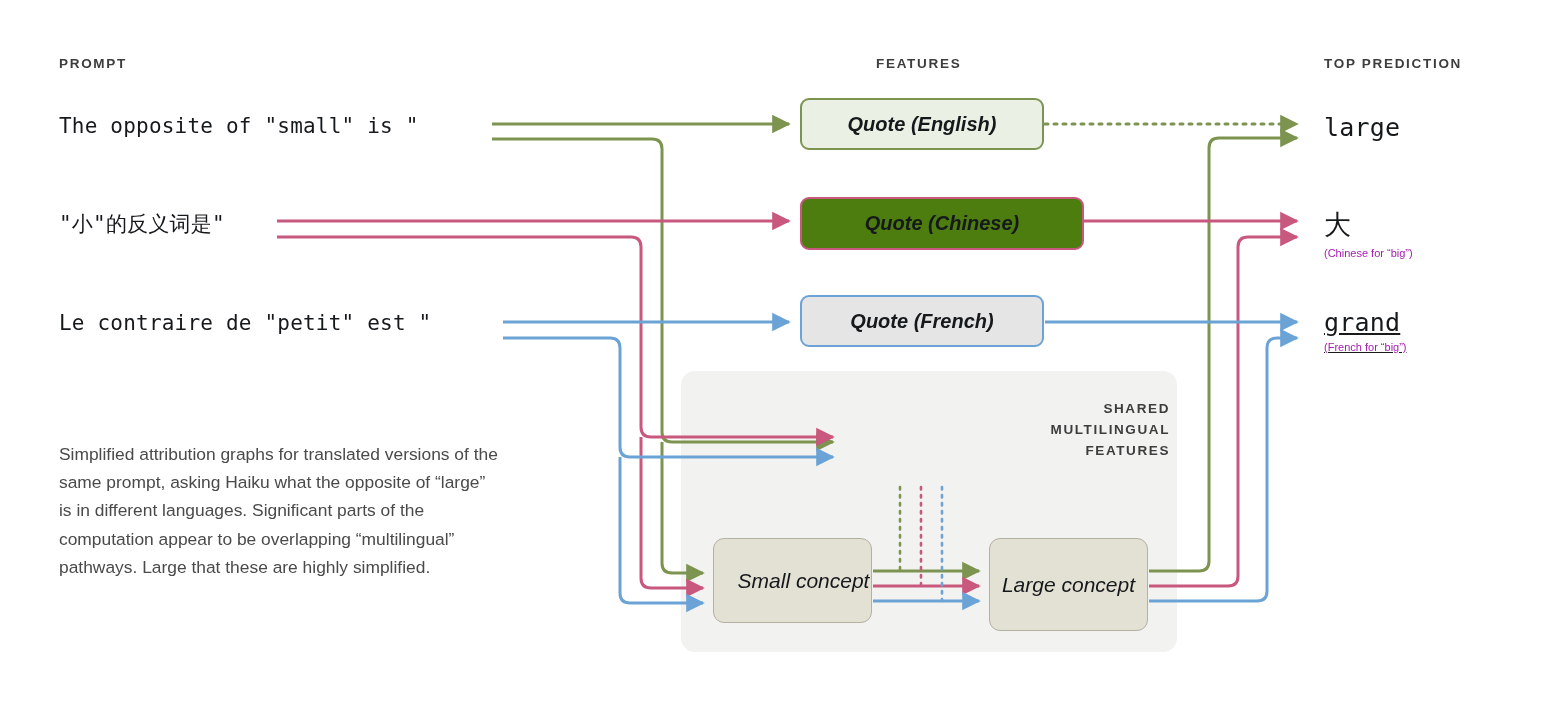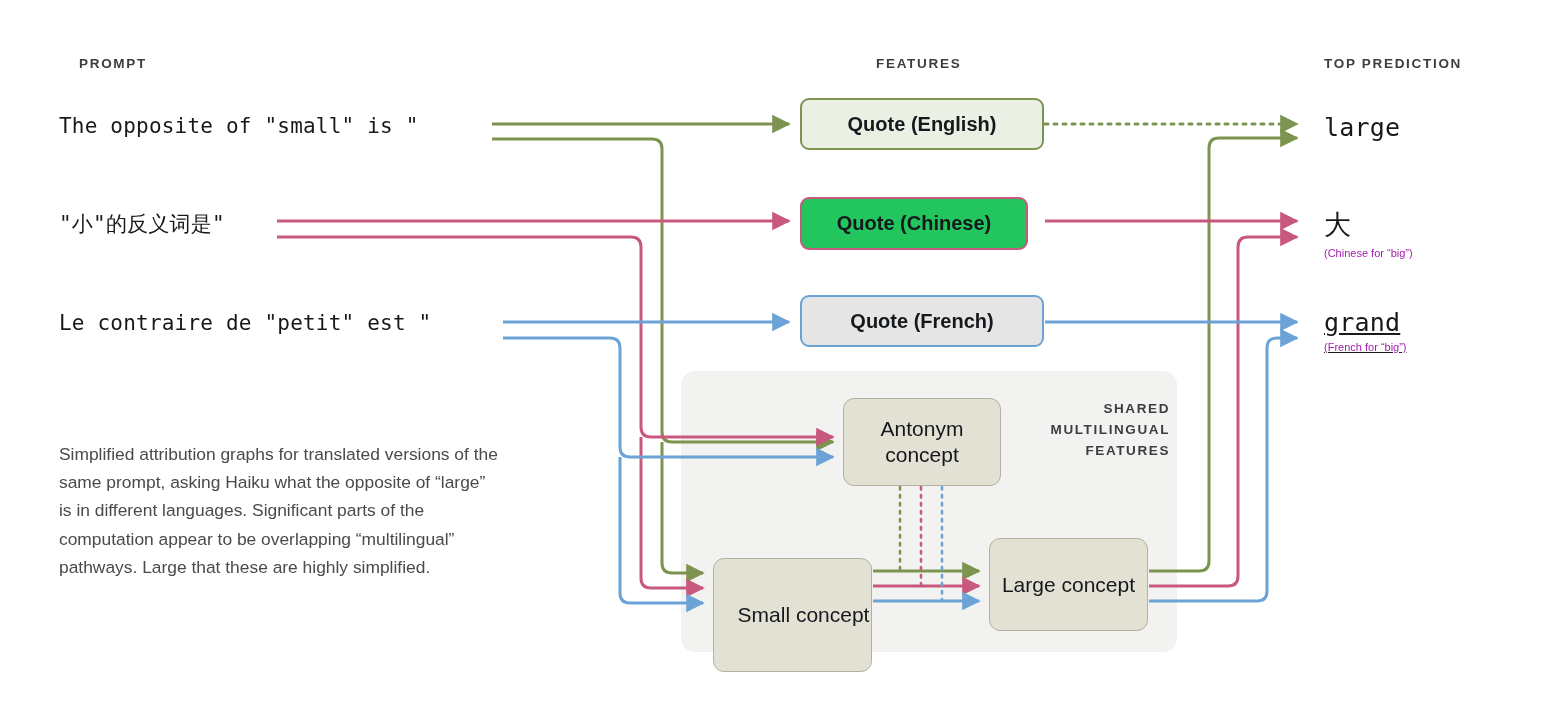--- a/index.html
+++ b/index.html
@@ -31,21 +31,21 @@
 
   
   .col-header {
     position: absolute;
     font-size: 13.5px;
     font-weight: 700;
     letter-spacing: 1.7px;
     color: #3d3d3d;
     white-space: nowrap;
   }
-  #hdr-prompt   { left: 59px;  top: 56px; margin-left: 20px; }
+  #hdr-prompt   { left: 59px;  top: 56px; }
   #hdr-features { left: 876px; top: 56px; }
   #hdr-pred     { left: 1324px; top: 56px; }
 
   
   .prompt-text {
     position: absolute;
     font-family: "DejaVu Sans Mono", "Liberation Mono", monospace;
     font-size: 21px;
     color: #16191c;
     white-space: nowrap;
@@ -73,43 +73,44 @@
     box-sizing: border-box;
     display: flex;
     align-items: center;
     justify-content: center;
     text-align: center;
     border-radius: 9px;
     font-size: 20px;
     font-weight: 600;
     color: #16191c;
     line-height: 1.22;
+    font-style: italic;
   }
   .quote-node { border-width: 2px; border-style: solid; }
   #node-quote-en {
     left: 800px; top: 98px; width: 244px; height: 52px;
     background: #eaf0e4; border-color: #7d9450;
   }
   #node-quote-zh {
-    left: 800px; top: 197px; width: 228px; height: 53px;
-    background: #22c55e; border-color: #c9587f;
+    left: 800px; top: 197px; width: 284px; height: 53px;
+    background: #4d7c0f; border-color: #c9587f;
   }
   #node-quote-fr {
     left: 800px; top: 295px; width: 244px; height: 52px;
     background: #e5e5e5; border-color: #6ba3d6;
   }
   .concept-node {
     background: #e3e0d4;
     border: 1.6px solid #b4b0a2;
     border-radius: 11px;
     font-weight: 500;
     font-size: 21px;
   }
   #node-antonym { left: 843px; top: 398px; width: 158px; height: 88px; }
-  #node-small   { left: 713px; top: 558px; width: 159px; height: 114px; padding-left: 22px; }
+  #node-small   { left: 713px; top: 538px; width: 159px; height: 85px; padding-left: 22px; }
   #node-large   { left: 989px; top: 538px; width: 159px; height: 93px; }
 
   
   #shared-panel {
     position: absolute;
     left: 681px; top: 371px;
     width: 496px; height: 281px;
     background: #f2f2f0;
     border-radius: 14px;
   }
@@ -219,21 +220,20 @@
   <div class="prompt-text" id="prompt-en">The opposite of "small" is "</div>
   <div class="prompt-text" id="prompt-zh">"小"的反义词是"</div>
   <div class="prompt-text" id="prompt-fr">Le contraire de "petit" est "</div>
 
   <div id="caption">Simplified attribution graphs for translated versions of the same prompt, asking Haiku what the opposite of “large” is in different languages. Significant parts of the computation appear to be overlapping “multilingual” pathways. Large that these are highly simplified.</div>
 
   <div class="node quote-node" id="node-quote-en">Quote (English)</div>
   <div class="node quote-node" id="node-quote-zh">Quote (Chinese)</div>
   <div class="node quote-node" id="node-quote-fr">Quote (French)</div>
 
-  <div class="node concept-node" id="node-antonym">Antonym concept</div>
   <div class="node concept-node" id="node-small">Small concept</div>
   <div class="node concept-node" id="node-large">Large concept</div>
 
   <div id="shared-label">SHARED MULTILINGUAL FEATURES</div>
 
   <div class="pred" id="pred-large">
     <div class="pred-word">large</div>
   </div>
 
   <div class="pred" id="pred-da">

